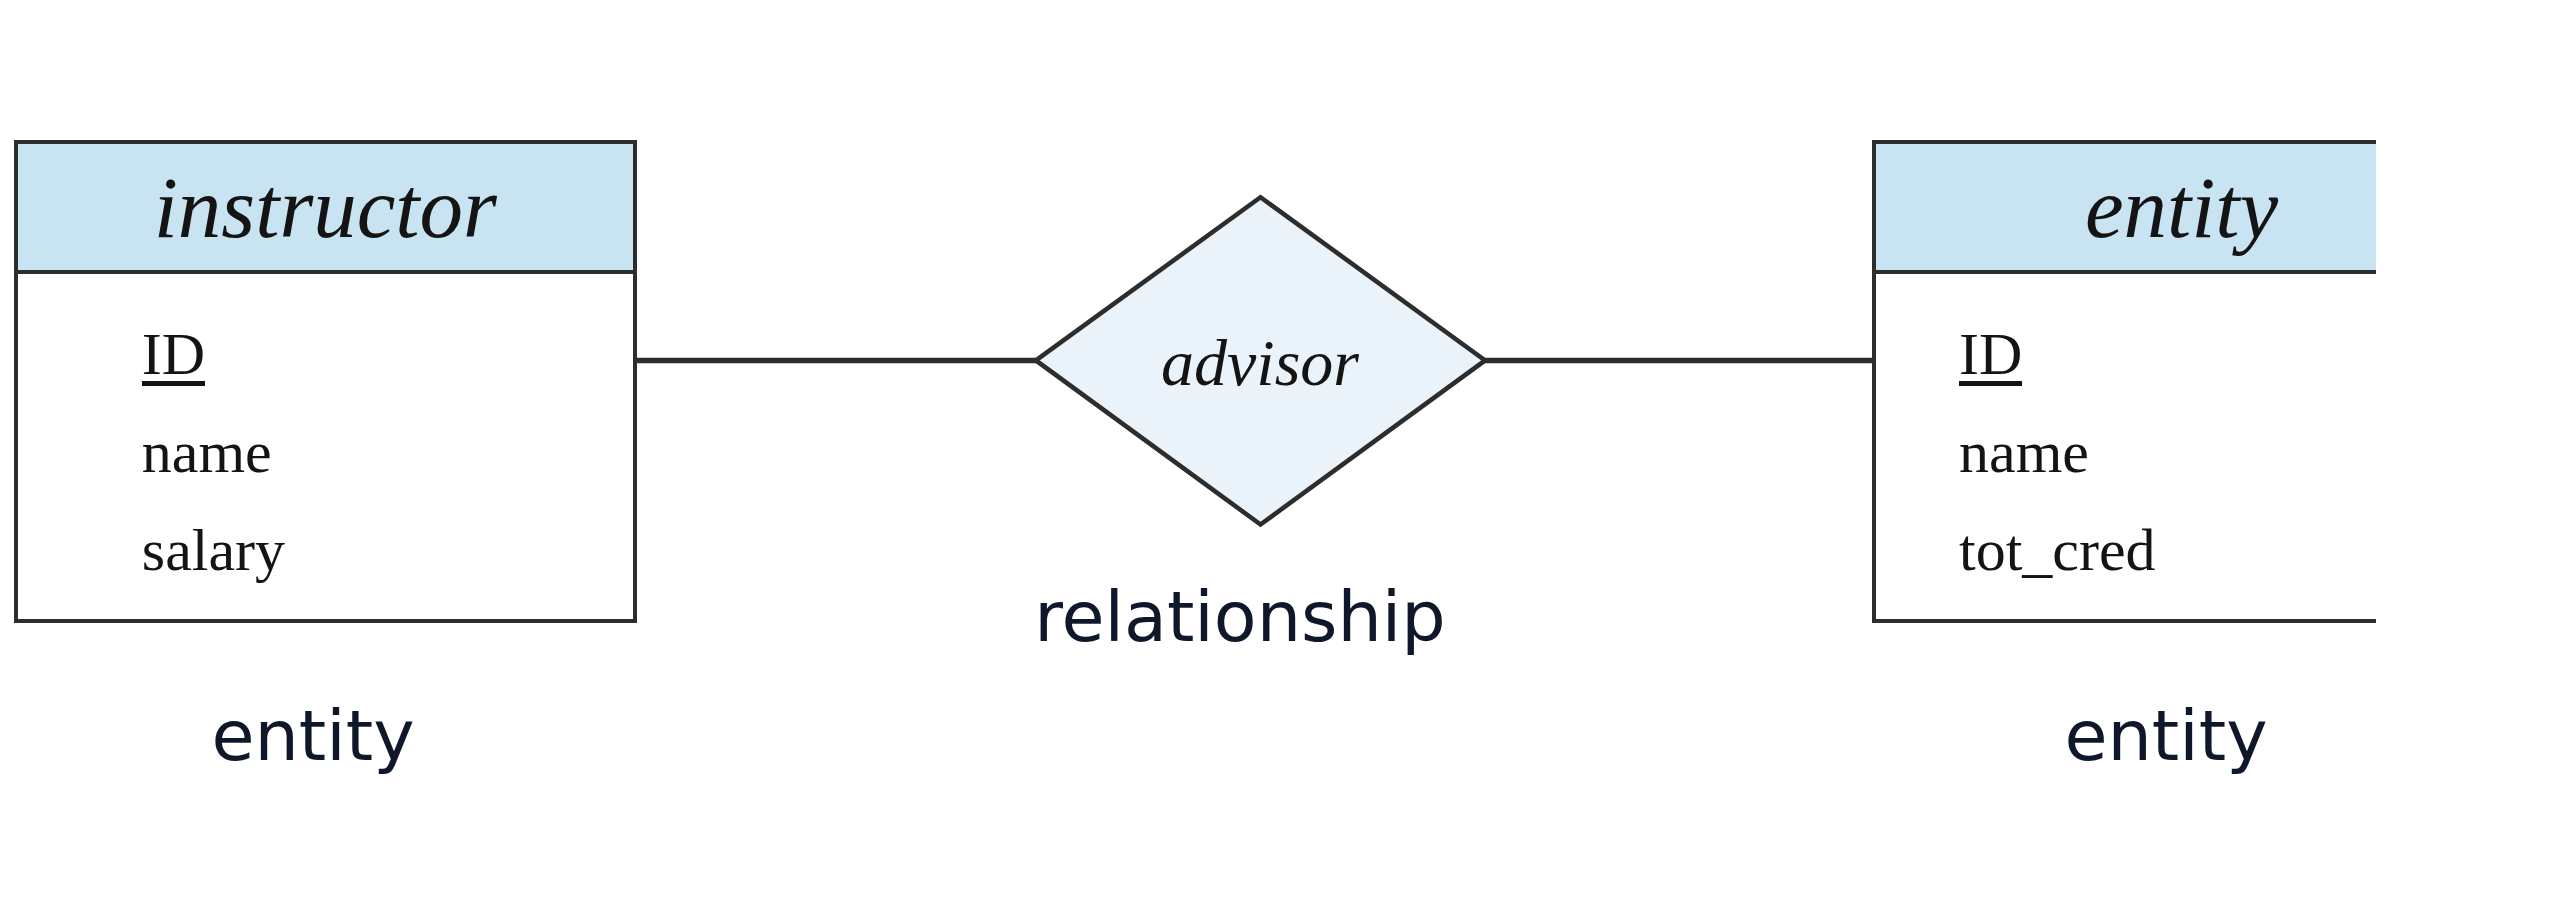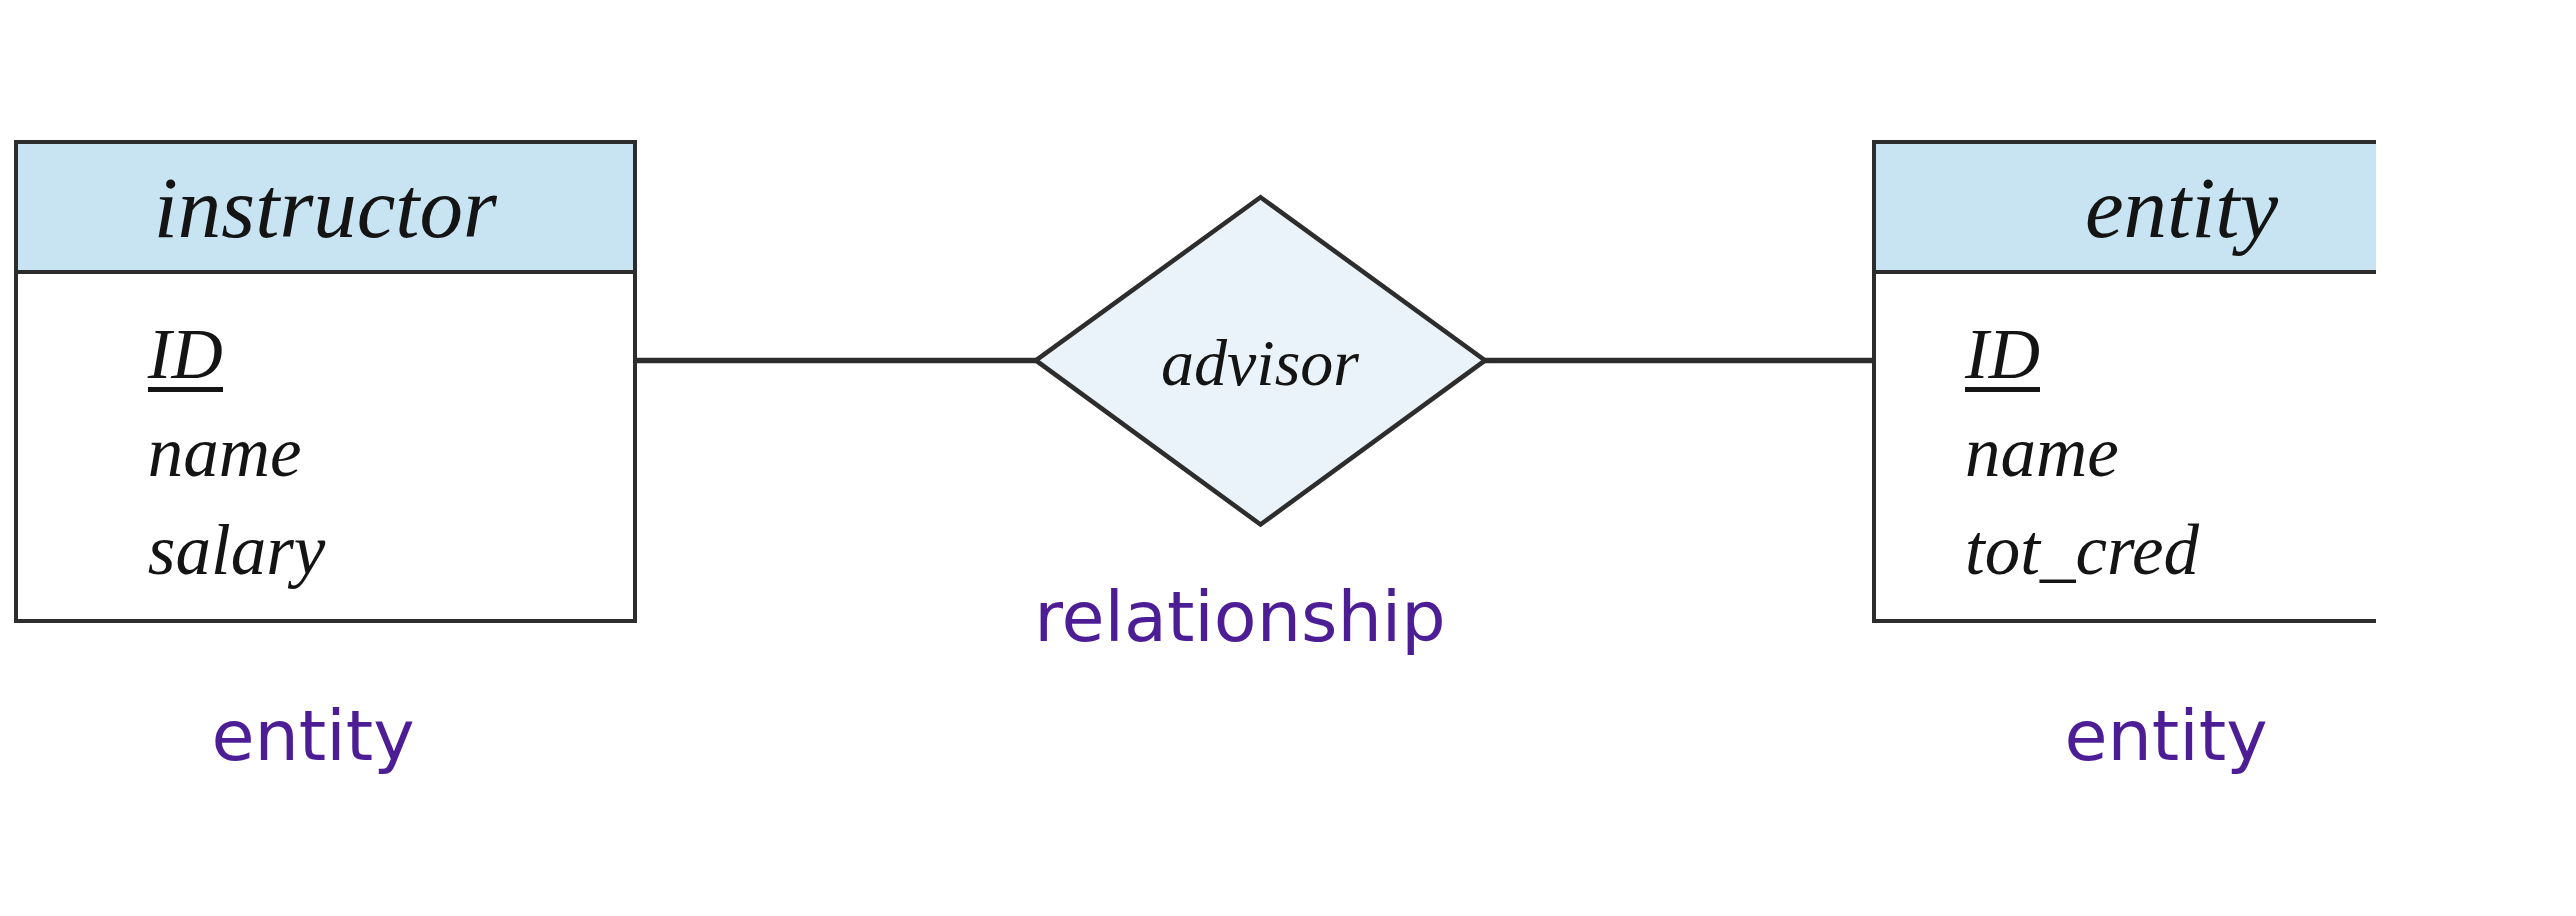--- a/index.html
+++ b/index.html
@@ -40,25 +40,23 @@
     border-bottom: 4.6px solid #2d2d2d;
     display: flex;
     align-items: center;
     justify-content: center;
     font-style: italic;
     font-size: 87px;
     color: #141414;
   }
   .entity-body {
     padding-top: 31px;
-    font-style: italic;
-    font-size: 71px;
+    font-size: 60px;
     line-height: 98px;
     color: #141414;
-    margin-left: 6px;
   }
   #entity-instructor .entity-body { padding-left: 124px; }
   #entity-student    .entity-body { padding-left: 83px; }
   .attr-row { white-space: nowrap; }
   .attr-key-underline {
     display: inline-block;
     border-bottom: 5.5px solid #141414;
     padding-bottom: 0px;
     line-height: 0.9;
   }
@@ -71,21 +69,21 @@
     font-style: italic;
     font-size: 66px;
     color: #141414;
     white-space: nowrap;
   }
   
   .annotation {
     position: absolute;
     font-family: "DejaVu Sans", "Liberation Sans", sans-serif;
     font-size: 70px;
-    color: #4c1d95;
+    color: #0f172a;
     white-space: nowrap;
     transform: translateX(-50%);
   }
   #label-relationship { left: 1240px; top: 576px; }
   #label-entity-left  { left: 313px;  top: 695px; }
   #label-entity-right { left: 2166px; top: 695px; }
 </style>
 </head>
 <body>
 

